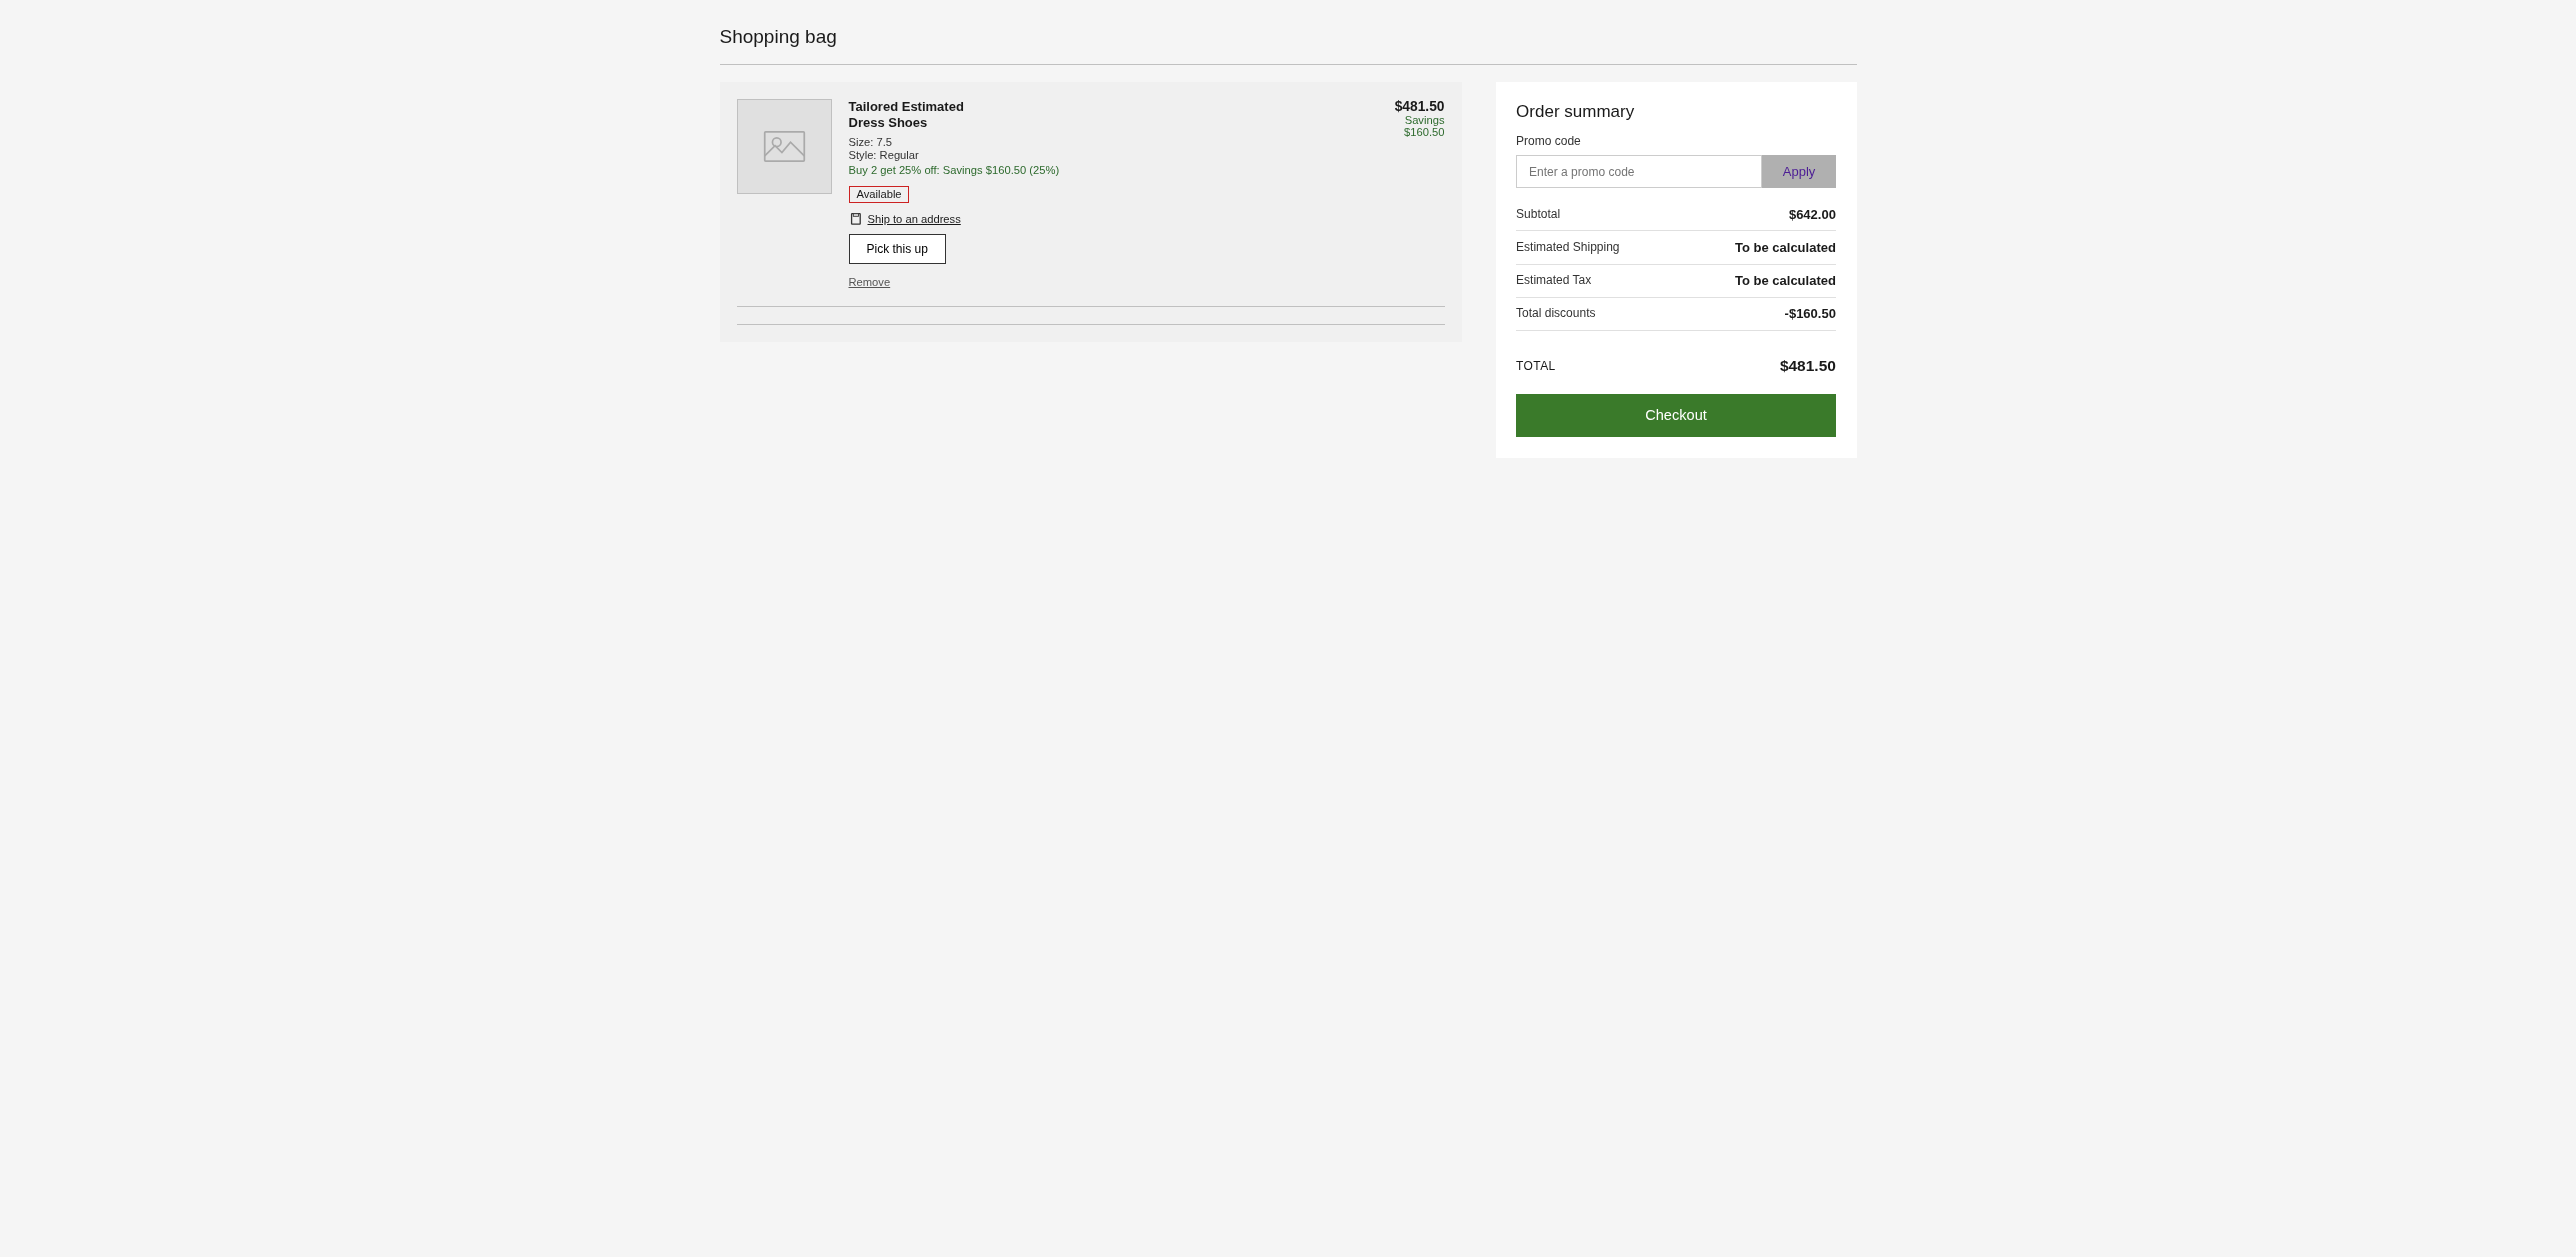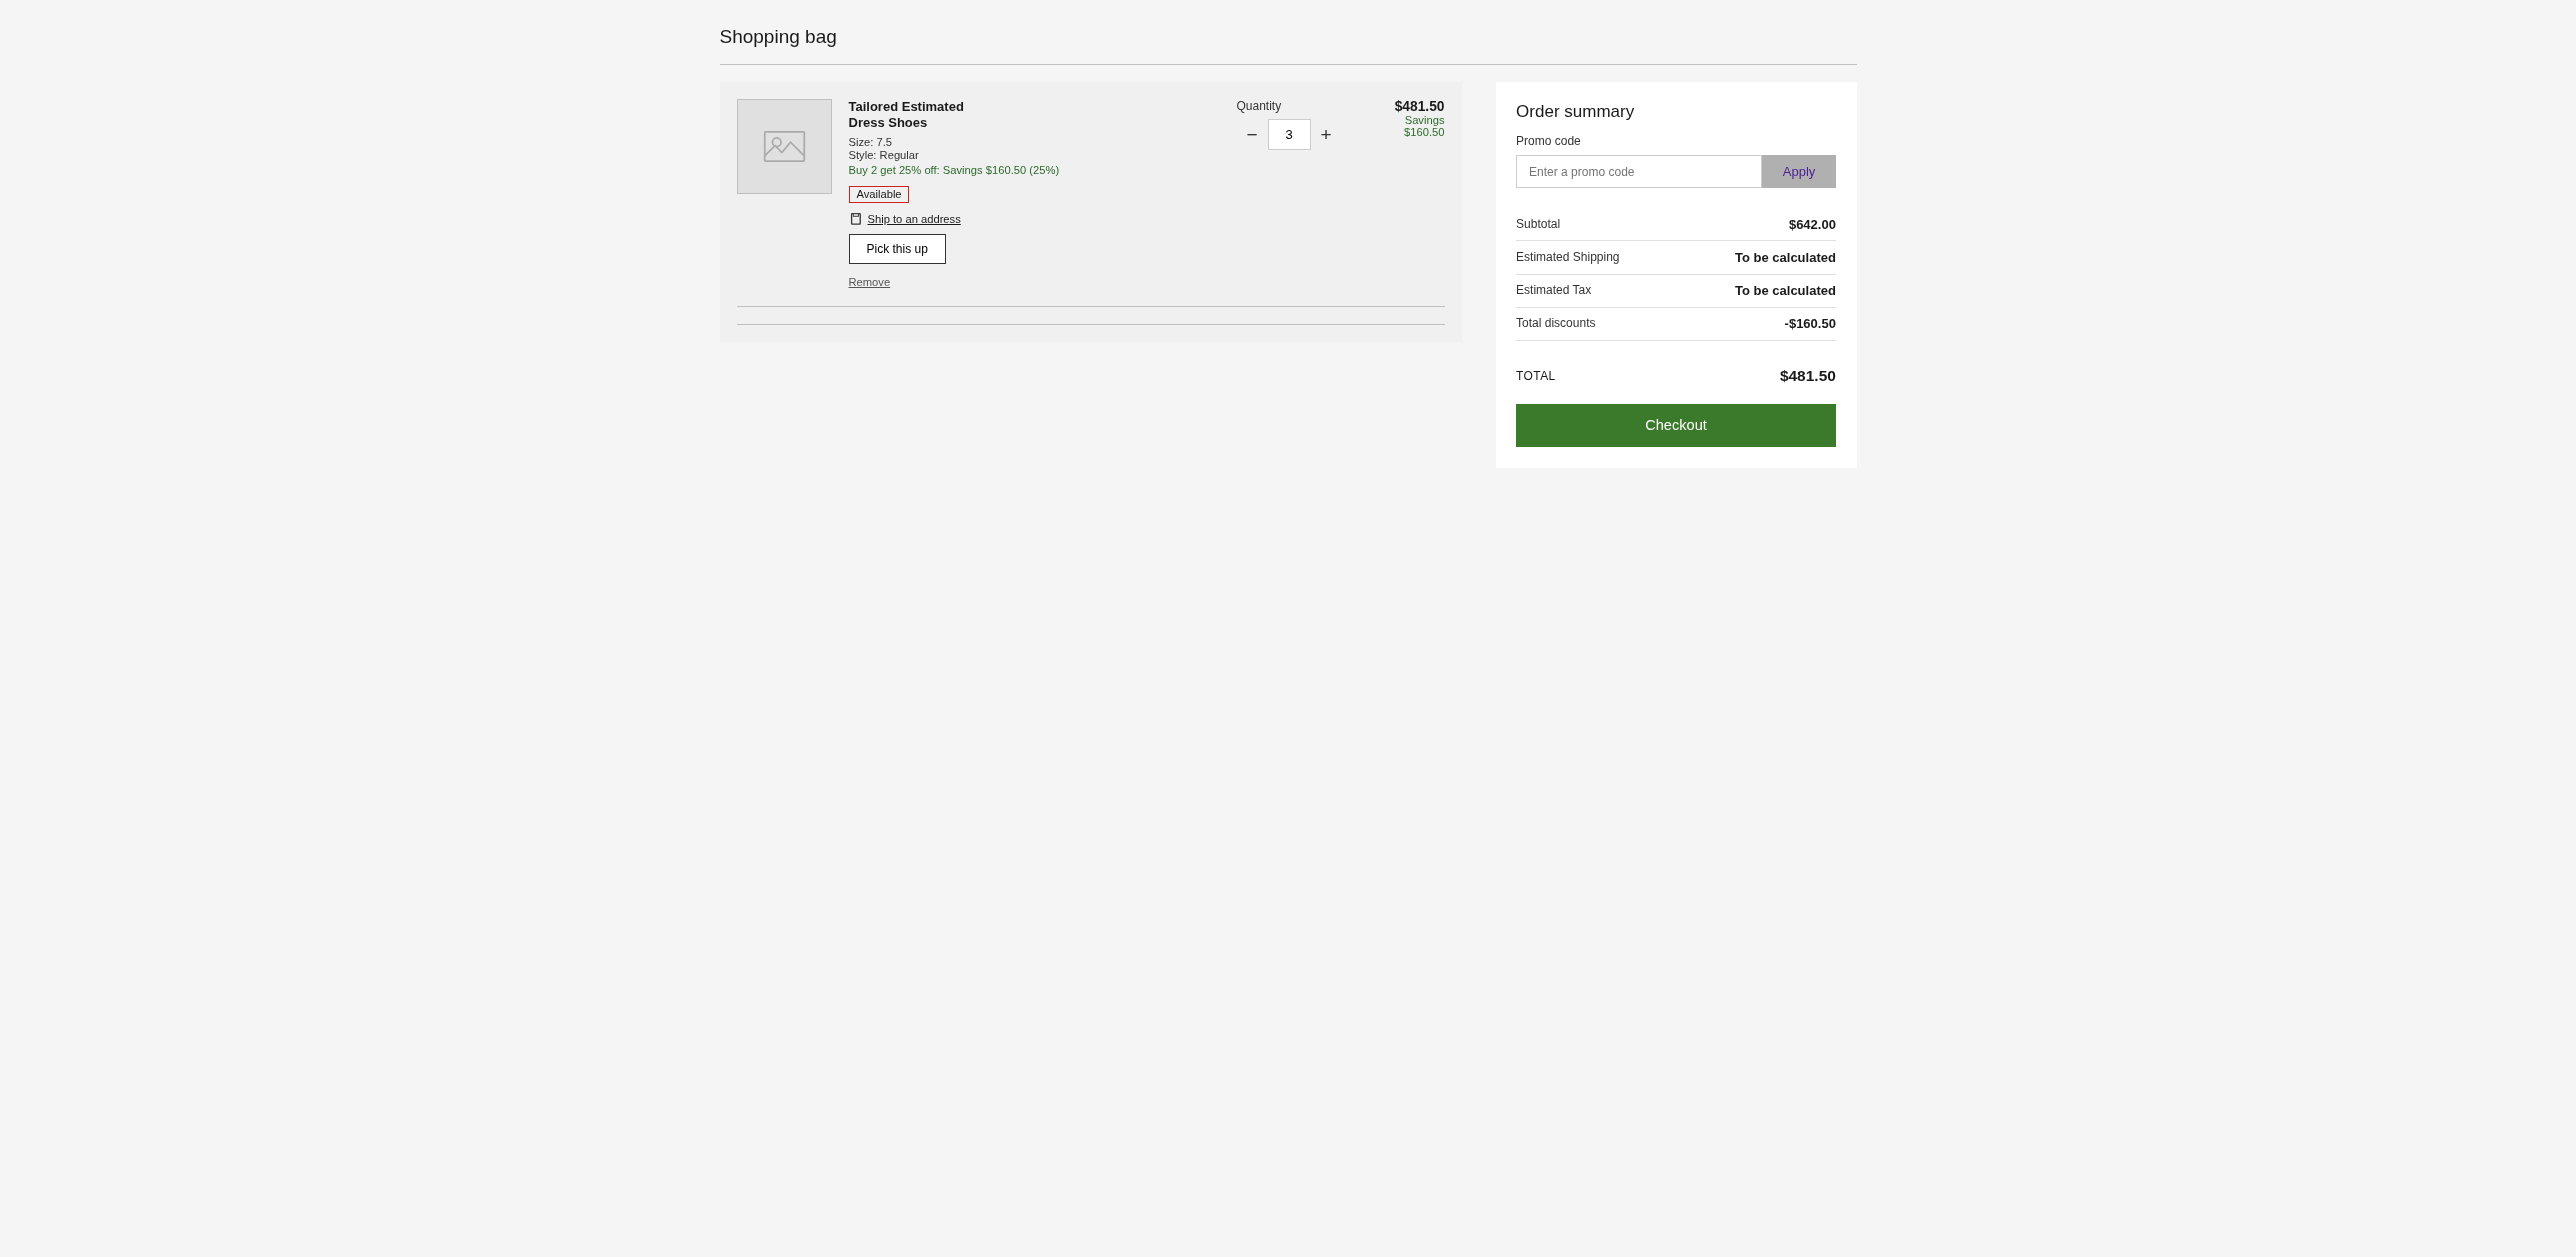--- a/index.html
+++ b/index.html
@@ -201,21 +201,21 @@
       padding: 20.6px;
     }
 
     .summary-title {
       font-size: 17px;
       font-weight: 500;
       margin-bottom: 12px;
     }
 
     .promo-section {
-      margin-bottom: 20px;
+      margin-bottom: 10px;
     }
 
     .promo-label {
       font-size: 12px;
       color: #333;
       margin-bottom: 6.9px;
     }
 
     .promo-input-row {
       display: flex;
@@ -338,28 +338,20 @@
                 <rect x="5" y="2" width="6" height="3" rx="0" stroke="#333" stroke-width="1" fill="#e0e0e0"></rect>
               </svg>
             </span>
             <span>Ship to an address</span>
           </div>
           <button class="pickup-button">Pick this up</button>
           <br>
           <button class="remove-link">Remove</button>
         </div>
 
-        <div class="quantity-section">
-          <div class="quantity-label">Quantity</div>
-          <div class="quantity-controls">
-            <button class="qty-btn">−</button>
-            <input class="qty-input" type="text" value="3" style="">
-            <button class="qty-btn">+</button>
-          </div>
-        </div>
 
         <div class="price-section">
           <div class="original-price">$481.50</div>
           <div class="savings-label">Savings</div>
           <div class="savings-amount">$160.50</div>
         </div>
 
       </div>
       <hr class="bottom-divider">
     </div>

